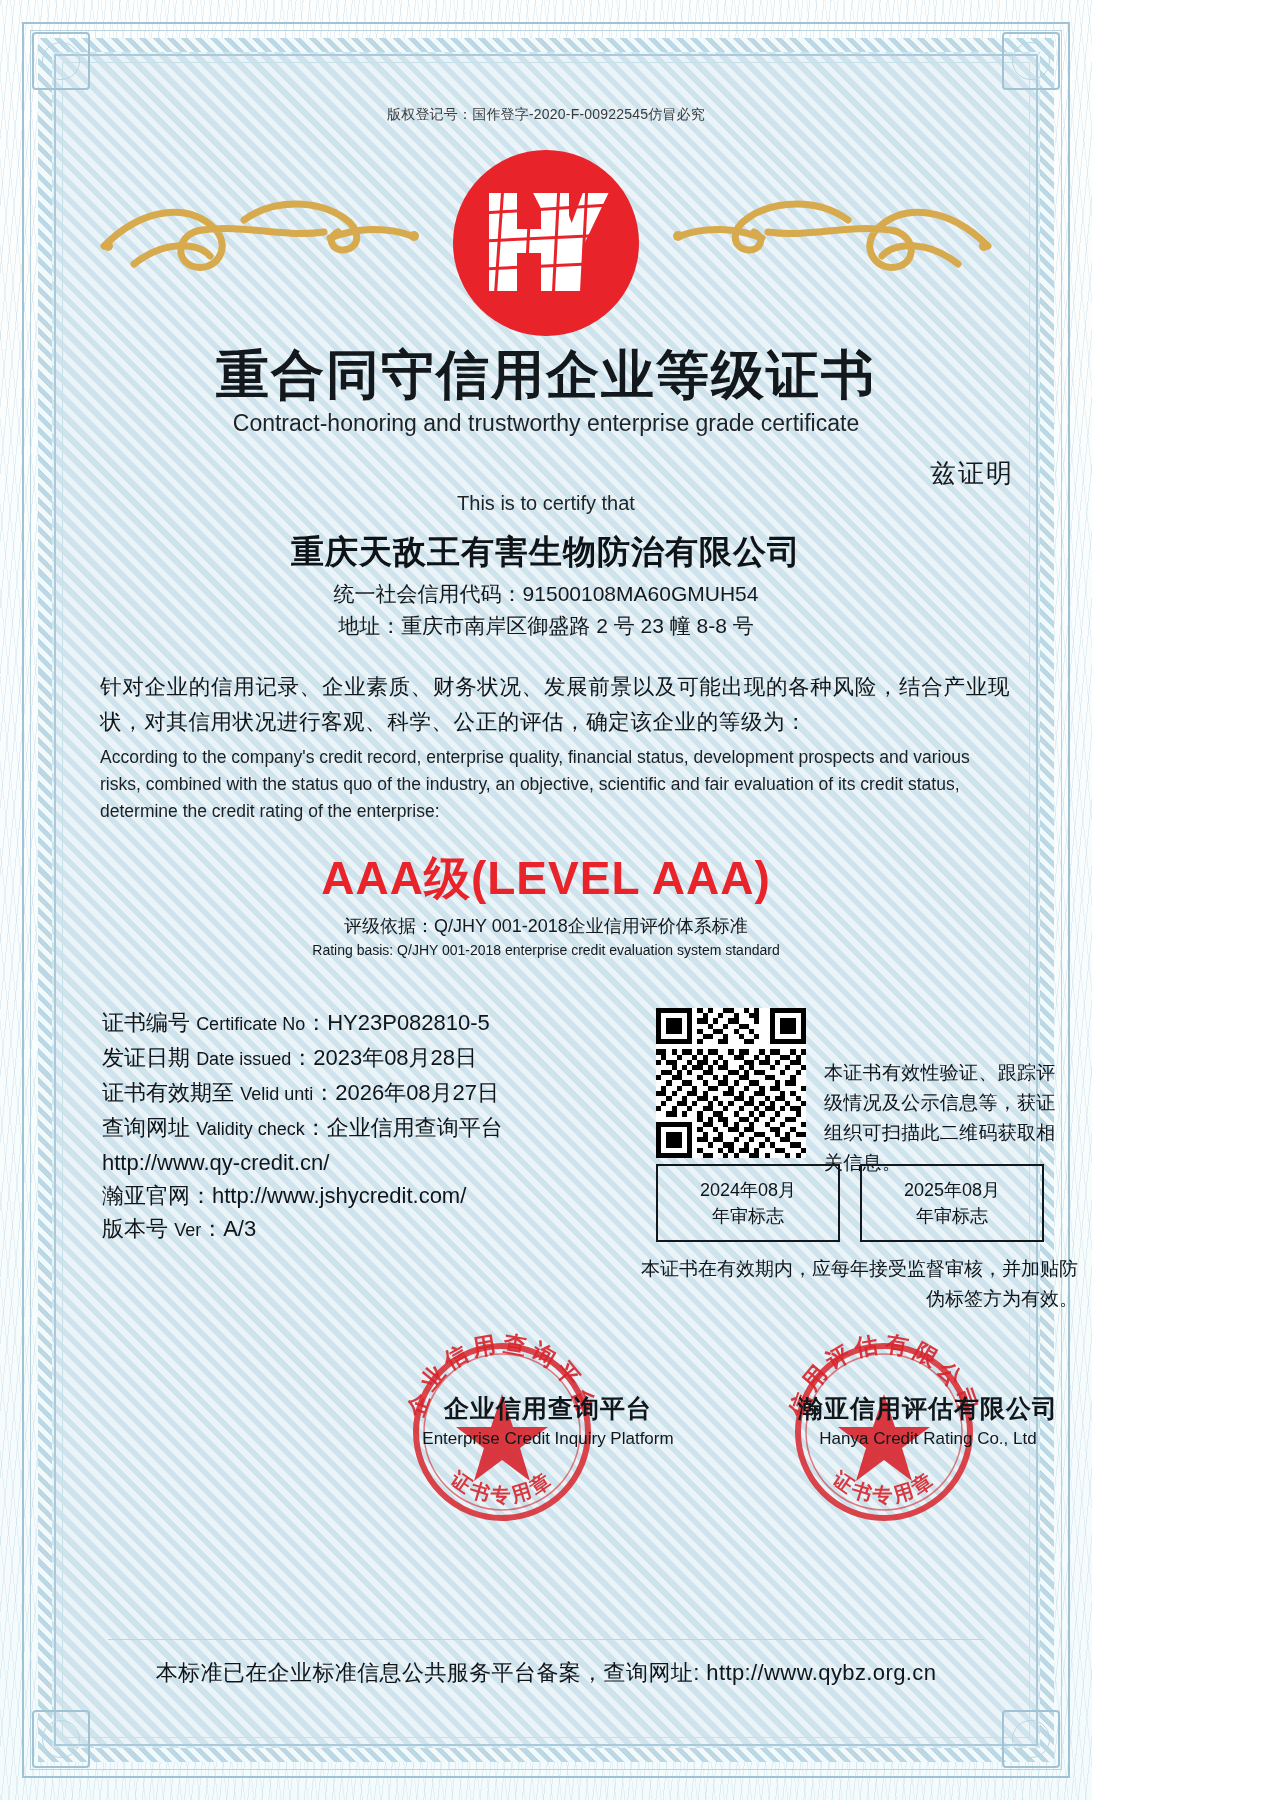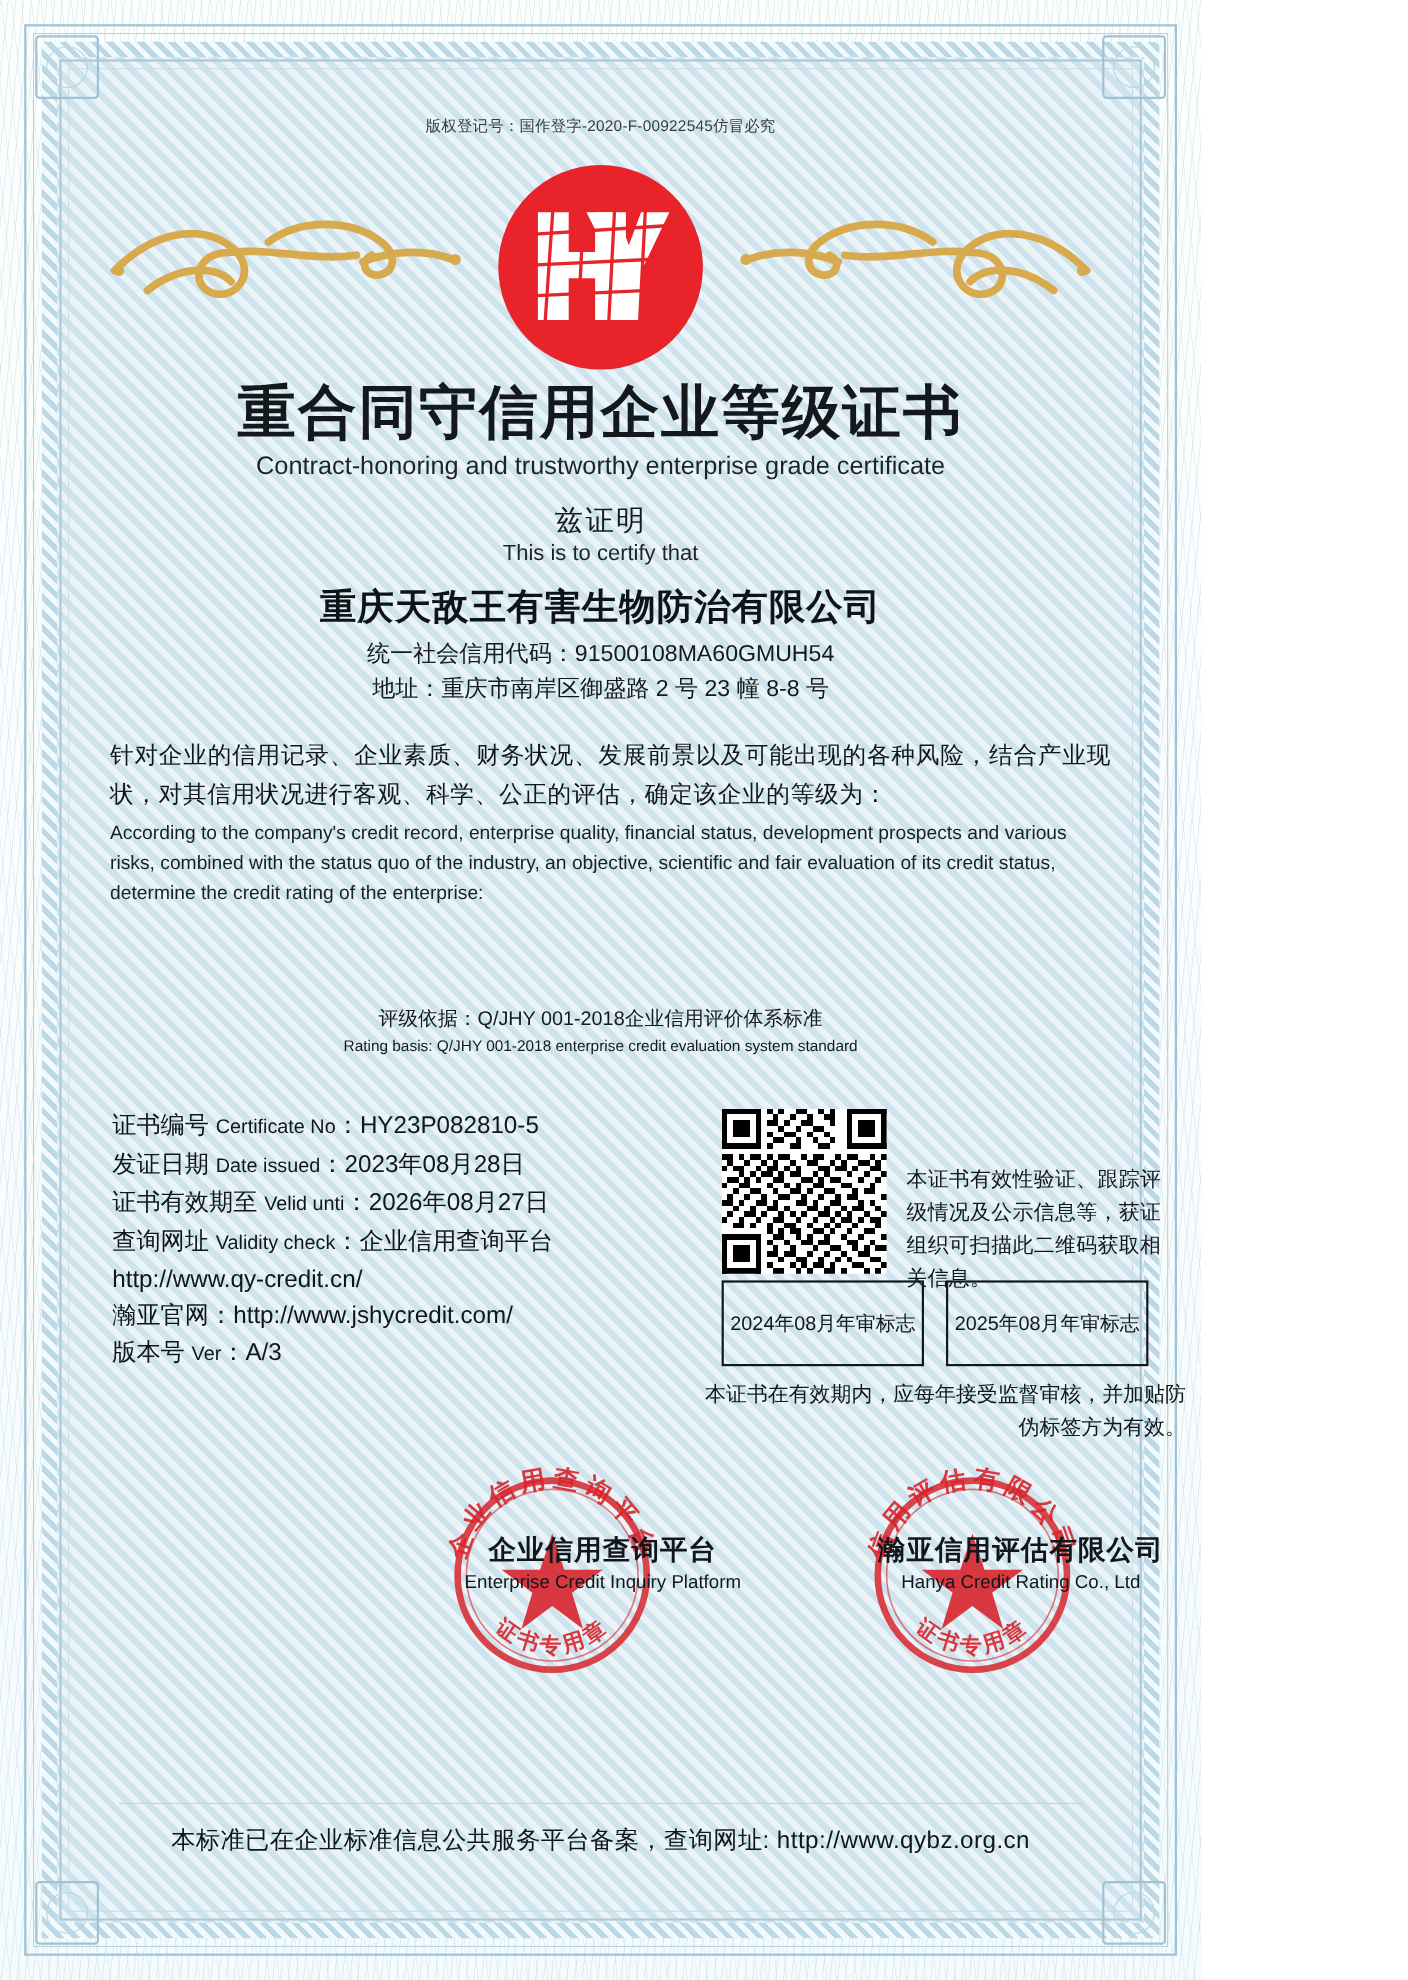--- a/index.html
+++ b/index.html
@@ -60,21 +60,21 @@
   
   .t-cn{
     position:absolute;top:262px;left:0;right:0;text-align:center;
     font-size:53px;font-weight:bold;color:#13181c;letter-spacing:2px;
     font-family:"DejaVu Sans","Liberation Sans",sans-serif;
   }
   .t-en{
     position:absolute;top:332px;left:0;right:0;text-align:center;
     font-size:23px;color:#1d2226;
   }
-  .certify-cn{position:absolute;top:378px;left:0;right:0;text-align:center;font-size:26px;color:#14191d;letter-spacing:2px;}
+  .certify-cn{position:absolute;top:378px;left:0;right:0;text-align:right;font-size:26px;color:#14191d;letter-spacing:2px;}
   .certify-en{position:absolute;top:414px;left:0;right:0;text-align:center;font-size:20px;color:#1d2226;}
   .company{
     position:absolute;top:452px;left:0;right:0;text-align:center;
     font-size:33px;font-weight:bold;color:#0e1317;letter-spacing:1px;
   }
   .usci{position:absolute;top:502px;left:0;right:0;text-align:center;font-size:21px;color:#14191d;}
   .addr{position:absolute;top:534px;left:0;right:0;text-align:center;font-size:21px;color:#14191d;}
 
   
   .para{position:absolute;top:592px;left:22px;right:4px;}
@@ -97,21 +97,21 @@
   
   .qrwrap{position:absolute;top:930px;left:578px;width:150px;height:150px;}
   .qr{width:150px;height:150px;display:block;}
   .qrnote{
     position:absolute;top:980px;left:746px;width:250px;
     font-size:19px;line-height:30px;color:#10151a;letter-spacing:.3px;
   }
   .stamps{position:absolute;top:1086px;left:578px;width:420px;display:flex;gap:0;}
   .stampbox{
     width:180px;height:74px;border:2px solid #12171b;
-    display:flex;flex-direction:row;align-items:center;justify-content:center;
+    display:flex;flex-direction:column;align-items:center;justify-content:center;
     font-size:18px;line-height:26px;color:#10151a;
   }
   .stampbox.second{margin-left:20px;}
   .qrfoot{
     position:absolute;top:1176px;left:560px;width:440px;text-align:right;
     font-size:19px;line-height:30px;color:#10151a;
   }
 
   
   .sealarea{position:absolute;top:1248px;left:0;right:0;height:220px;}
@@ -204,20 +204,21 @@
 
     <div class="company">重庆天敌王有害生物防治有限公司</div>
     <div class="usci">统一社会信用代码：91500108MA60GMUH54</div>
     <div class="addr">地址：重庆市南岸区御盛路 2 号 23 幢 8-8 号</div>
 
     <div class="para">
       <div class="para-cn">针对企业的信用记录、企业素质、财务状况、发展前景以及可能出现的各种风险，结合产业现状，对其信用状况进行客观、科学、公正的评估，确定该企业的等级为：</div>
       <div class="para-en">According to the company's credit record, enterprise quality, financial status, development prospects and various risks, combined with the status quo of the industry, an objective, scientific and fair evaluation of its credit status, determine the credit rating of the enterprise:</div>
     </div>
 
+    <div class="grade">AAA级(LEVEL AAA)</div>
     <div class="basis-cn">评级依据：Q/JHY 001-2018企业信用评价体系标准</div>
     <div class="basis-en">Rating basis: Q/JHY 001-2018 enterprise credit evaluation system standard</div>
 
     <div class="details">
       <div class="drow">
         <span>证书编号</span>
         <span class="en">Certificate No</span><span>：HY23P082810-5</span>
       </div>
       <div class="drow">
         <span>发证日期</span>

